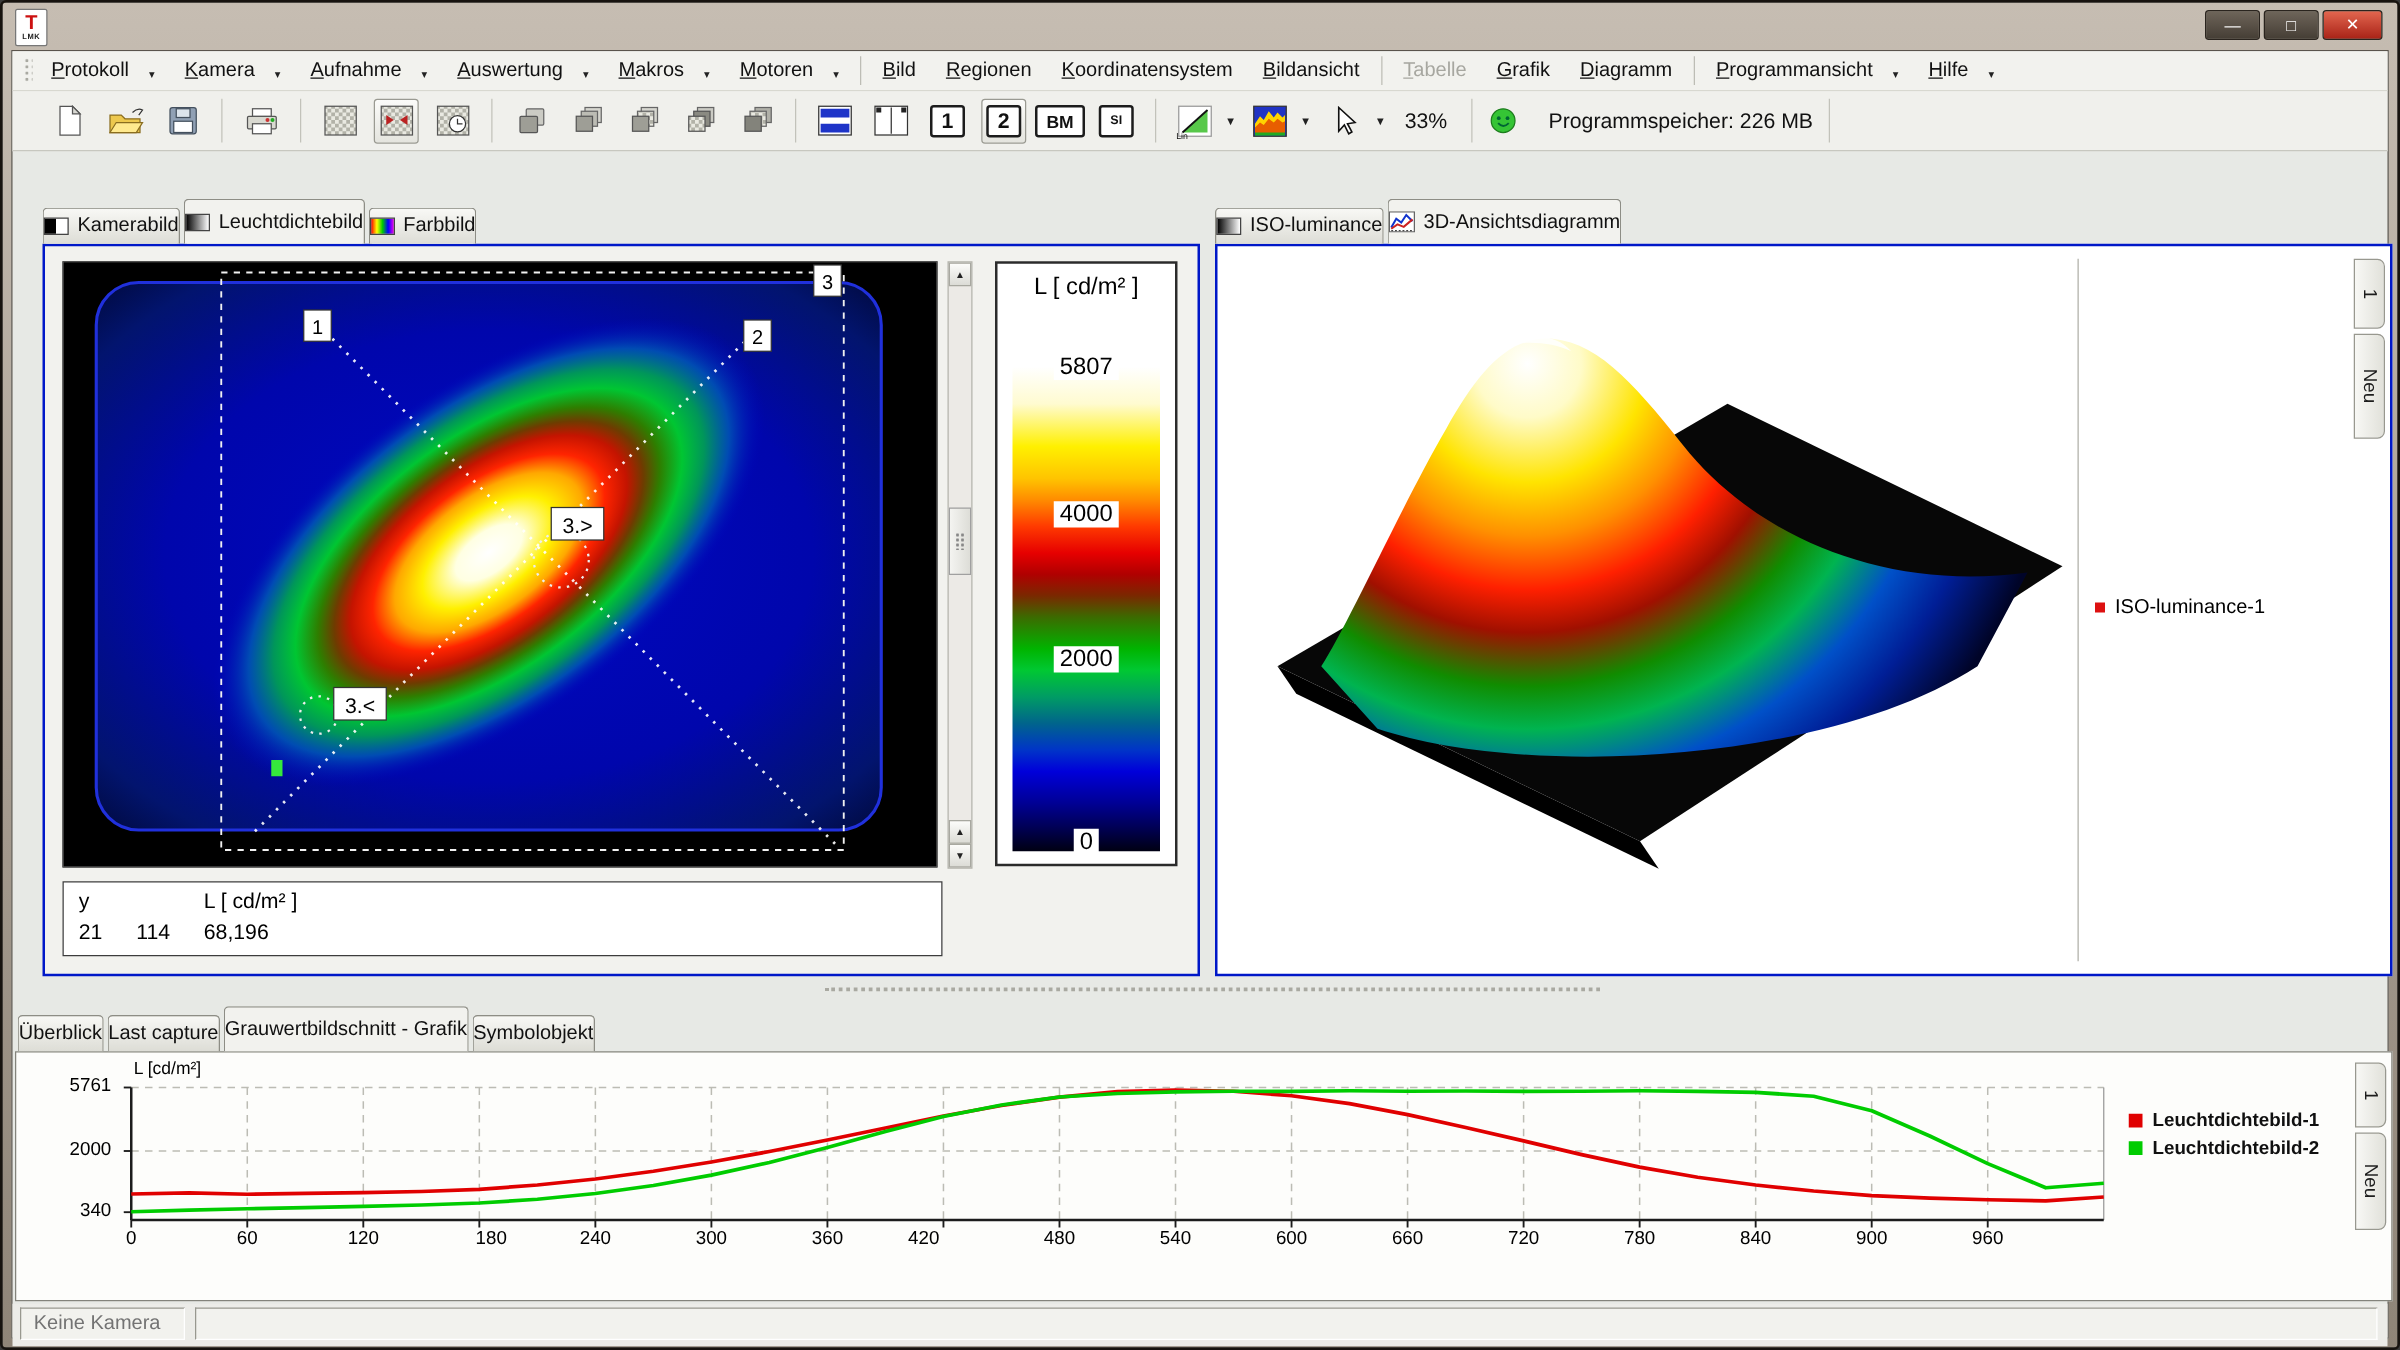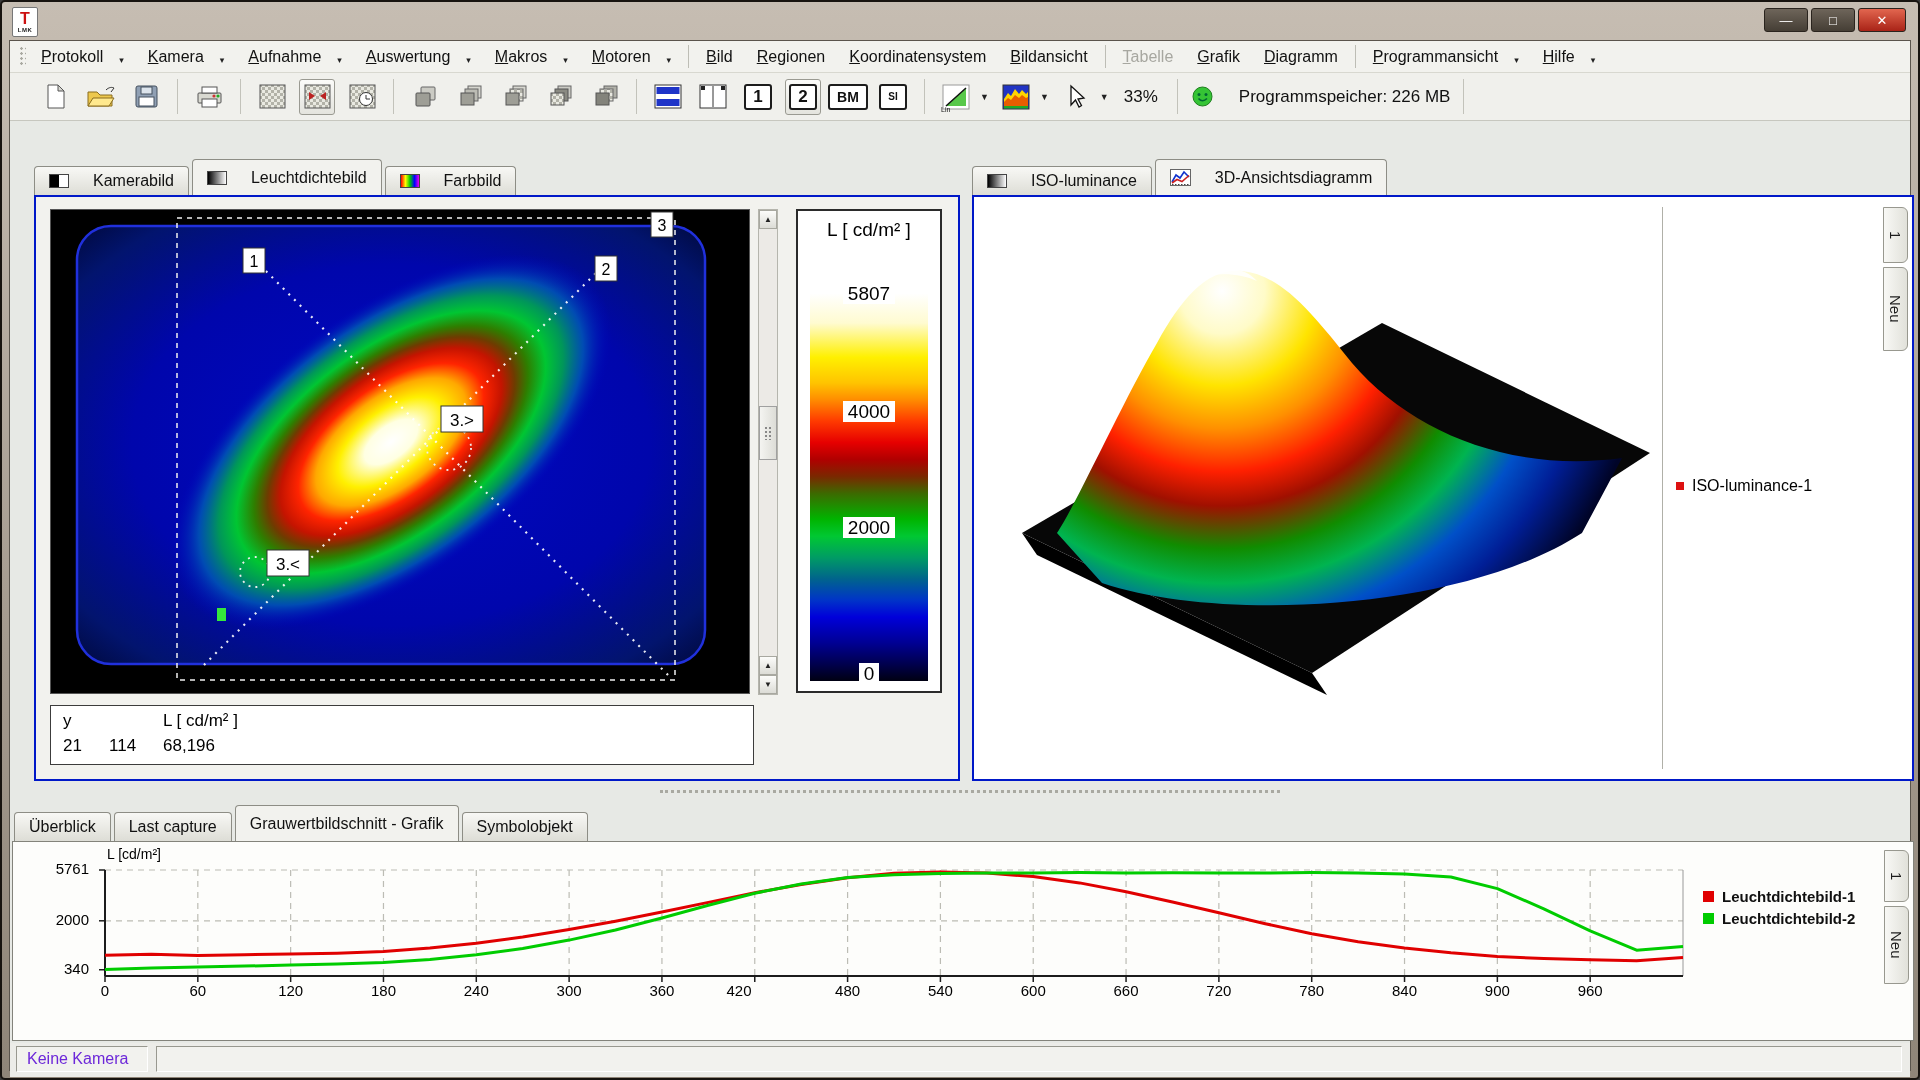--- a/index.html
+++ b/index.html
@@ -27,21 +27,21 @@
   .tbtn.framed { border:1px solid #9a9a92; background:linear-gradient(#fbfbf9,#e4e4de); }
   .tsep { width:1px; align-self:stretch; margin:6px 4px; background:#c2c2ba; }
   .tool-box { border:2px solid #1c1c1c; border-radius:3px; background:#fff; font-weight:bold; font-size:17px; padding:0px 7px; line-height:22px; color:#111; }
   .ddown { font-size:9px; color:#222; margin-left:-3px; }
   .zoom-label { font-size:17px; color:#111; margin:0 6px; }
   .mem-label { font-size:17px; color:#111; margin-left:16px; }
   .lin-mini { position:absolute; left:3px; bottom:2px; font-size:7px; color:#111; }
 
   
   .tabbar { position:absolute; display:flex; align-items:flex-end; gap:3px; height:36px; z-index:4; }
-  .tab { height:29px; padding:0 14px; display:flex; align-items:center; gap:24px; background:linear-gradient(#f8f8f5,#dddDD6); background-color:#e4e4de; border:1px solid #8d8d85; border-bottom:none; border-radius:4px 4px 0 0; font-size:16px; color:#111; }
+  .tab { height:29px; padding:0 0; display:flex; align-items:center; gap:7px; background:linear-gradient(#f8f8f5,#dddDD6); background-color:#e4e4de; border:1px solid #8d8d85; border-bottom:none; border-radius:4px 4px 0 0; font-size:16px; color:#111; }
   .tab.active { height:36px; background:#f2f2ee; font-size:16px; position:relative; }
   .ic-bw,.ic-gray,.ic-rainbow { width:20px; height:14px; border:1px solid #444; }
   .ic-bw { background:linear-gradient(90deg,#000 48%,#fff 48%); }
   .ic-gray { background:linear-gradient(90deg,#000,#fff); }
   .ic-rainbow { background:linear-gradient(90deg,#f00,#ff0,#0c0,#00f,#e0e); }
 
   
   .panel { position:absolute; background:#f2f2ee; border:2px solid #0018c8; }
   .img-canvas { position:absolute; left:14px; top:12px; width:700px; height:485px; border:1px solid #555; background:#000; }
   .vscroll { position:absolute; left:722px; top:12px; width:20px; height:486px; background:#eceae6; border:1px solid #b5b5ad; }
@@ -75,21 +75,21 @@
   .yticks { position:absolute; left:28px; top:28px; width:58px; height:106px; }
   .yticks span { position:absolute; right:10px; font-size:15px; color:#000; }
   .xticks { position:absolute; left:92px; top:140px; width:1578px; height:20px; }
   .xticks span { position:absolute; width:44px; margin-left:-22px; text-align:center; font-size:15px; color:#000; }
   .chart-legend { position:absolute; left:1690px; top:46px; display:flex; flex-direction:column; gap:5px; }
   .chart-legend .row { display:flex; align-items:center; gap:8px; font-size:15px; font-weight:bold; color:#101010; }
   .swatch { width:11px; height:11px; }
 
   
   .statusbar { position:absolute; left:0; right:0; top:1002px; height:34px; background:#ececе8; background-color:#ecece8; }
-  .sbox { position:absolute; top:3px; bottom:5px; background:#f2f2ee; border:1px solid; border-color:#98988f #ffffff #ffffff #98988f; font-size:16px; color:#6d28d9; display:flex; align-items:center; padding-left:10px; }
+  .sbox { position:absolute; top:3px; bottom:5px; background:#f2f2ee; border:1px solid; border-color:#98988f #ffffff #ffffff #98988f; font-size:16px; color:#737373; display:flex; align-items:center; padding-left:10px; }
 
   svg text { font-family:"Liberation Sans","DejaVu Sans",sans-serif; }
 </style>
 </head>
 <body>
 
 <svg width="0" height="0" style="position:absolute">
   <defs>
     <pattern id="chk" width="6" height="6" patternUnits="userSpaceOnUse">
       <rect width="6" height="6" fill="#e9e9e1"></rect>
@@ -547,21 +547,21 @@
             <line x1="-6" y1="50.801249783023785" x2="0" y2="50.801249783023785" stroke="#1c1c1c" stroke-width="1.5"></line>
             <line x1="-6" y1="0" x2="0" y2="0" stroke="#1c1c1c" stroke-width="1.5"></line>
             <polyline points="0.0,85.2 46.4,84.3 92.8,85.4 139.2,84.7 185.6,84.1 232.1,83.2 278.5,81.5 324.9,78.0 371.3,73.2 417.7,67.0 464.1,59.6 510.5,51.2 556.9,42.0 603.4,32.4 649.8,22.8 696.2,14.4 742.6,7.7 789.0,3.3 835.4,2.0 881.8,3.0 928.2,6.6 974.6,12.9 1021.1,21.7 1067.5,32.0 1113.9,42.7 1160.3,53.7 1206.7,63.7 1253.1,71.8 1299.5,78.0 1345.9,82.8 1392.4,86.5 1438.8,88.5 1485.2,89.8 1531.6,90.7 1578.0,87.6" fill="none" stroke="#e00000" stroke-width="3" stroke-linejoin="round"></polyline>
             <polyline points="0.0,99.4 46.4,98.1 92.8,97.0 139.2,96.1 185.6,95.1 232.1,94.0 278.5,92.4 324.9,89.4 371.3,84.8 417.7,78.4 464.1,70.1 510.5,60.0 556.9,48.0 603.4,35.2 649.8,23.2 696.2,14.0 742.6,7.6 789.0,4.8 835.4,3.5 881.8,3.0 928.2,3.1 974.6,2.6 1021.1,3.0 1067.5,2.8 1113.9,3.1 1160.3,3.0 1206.7,2.6 1253.1,3.1 1299.5,3.9 1345.9,7.0 1392.4,18.6 1438.8,38.8 1485.2,60.9 1531.6,80.2 1578.0,76.6" fill="none" stroke="#00cc00" stroke-width="3" stroke-linejoin="round"></polyline>
           </svg>
       </div>
       <div class="xticks" id="xticks">
           <span style="left: 0px;">0</span>
           <span style="left: 92.8235px;">60</span>
           <span style="left: 185.647px;">120</span>
-          <span style="left: 278.471px;">180</span>
+          <span style="left: 278.471px; text-align: right;">180</span>
           <span style="left: 371.294px;">240</span>
           <span style="left: 464.118px;">300</span>
           <span style="left: 556.941px;">360</span>
           <span style="left: 634px;">420</span>
           <span style="left: 742.588px;">480</span>
           <span style="left: 835.412px;">540</span>
           <span style="left: 928.235px;">600</span>
           <span style="left: 1021.06px;">660</span>
           <span style="left: 1113.88px;">720</span>
           <span style="left: 1206.71px;">780</span>

